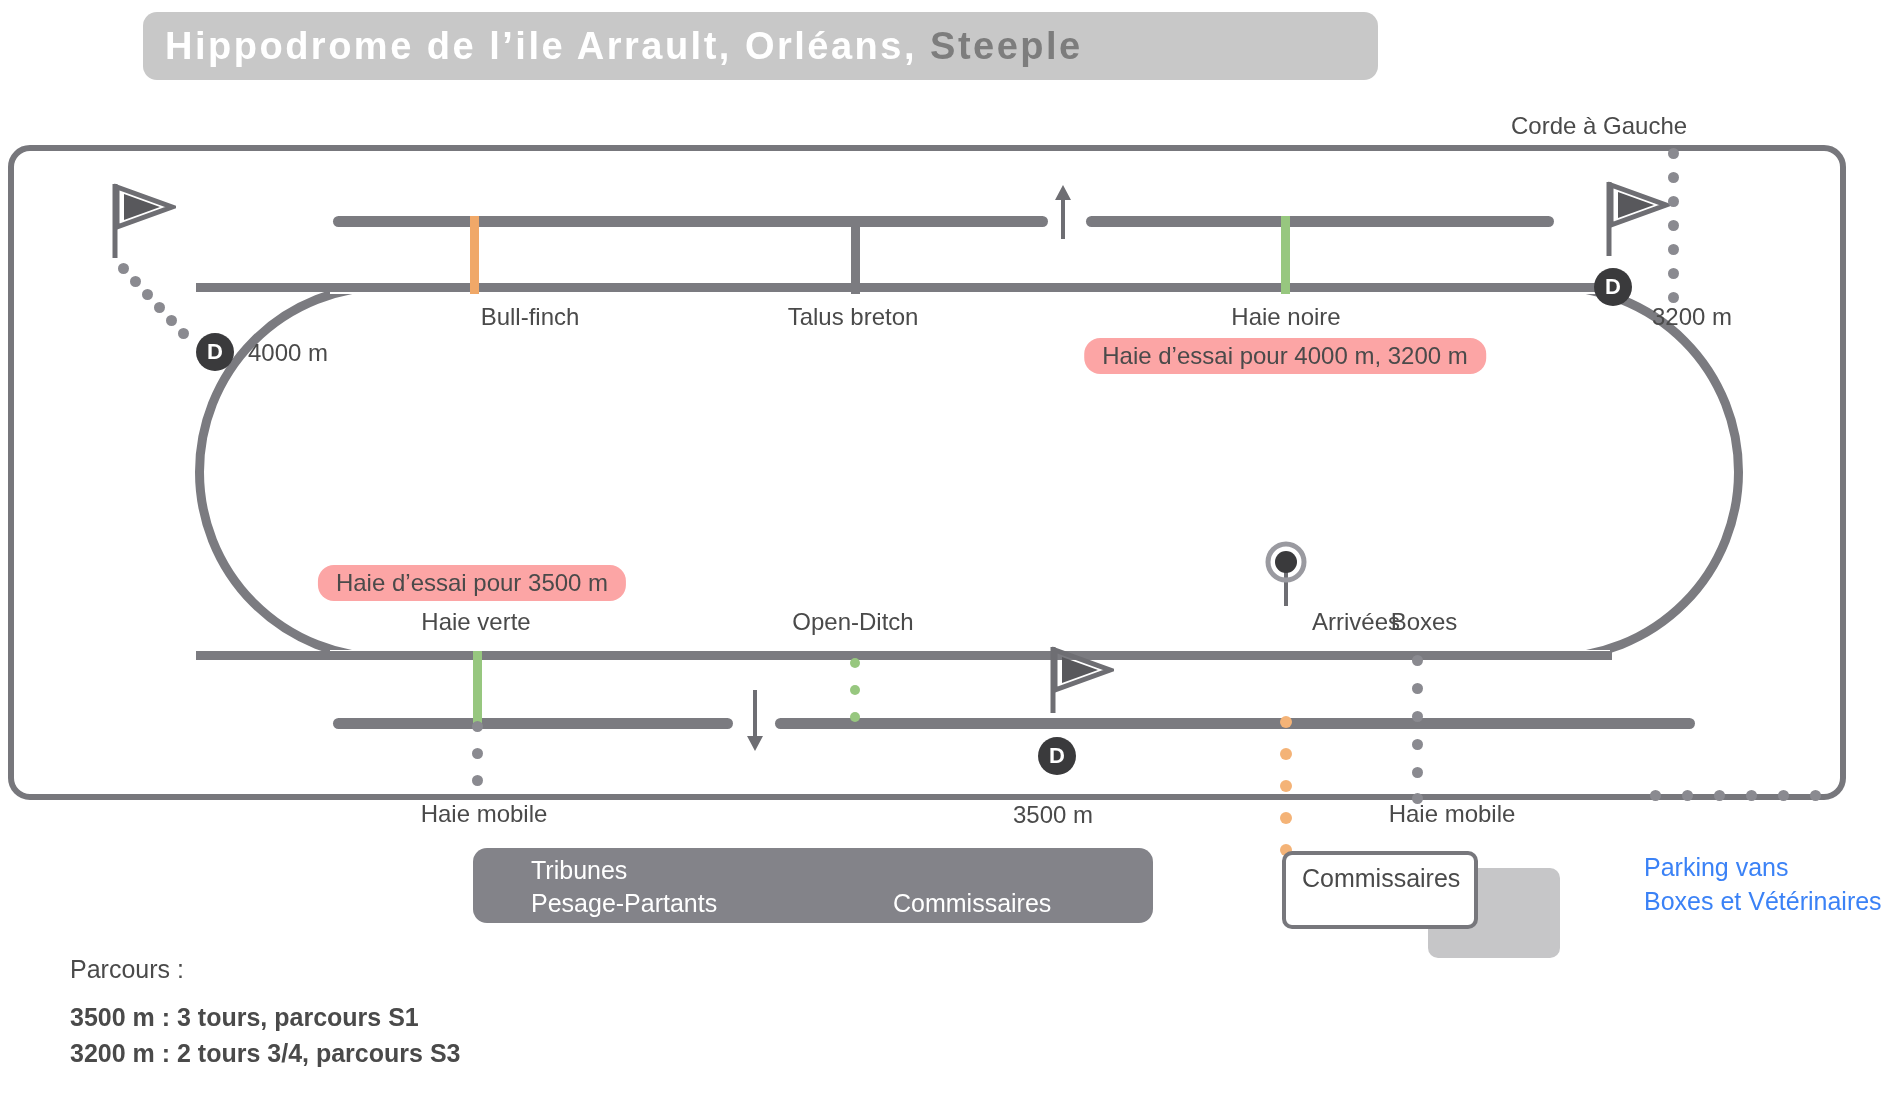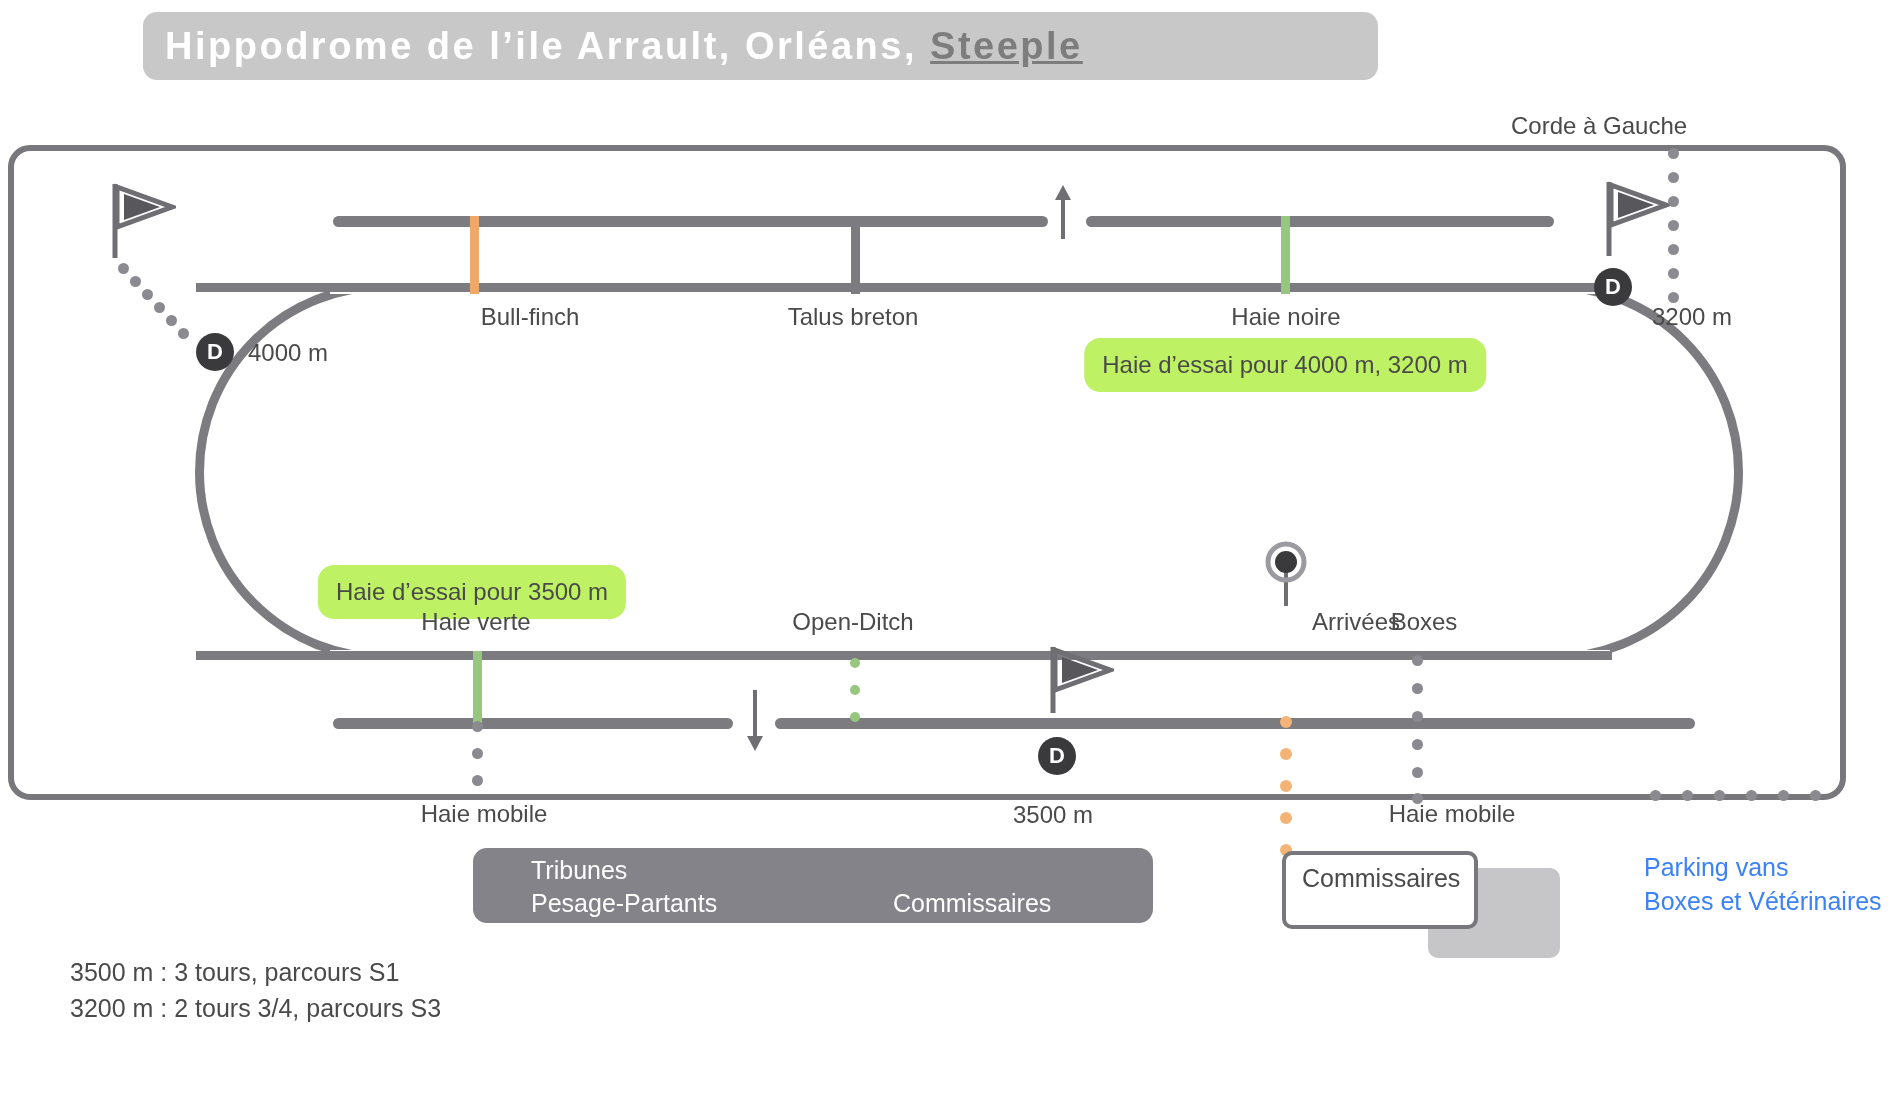--- a/index.html
+++ b/index.html
@@ -25,21 +25,21 @@
     border-radius: 14px;
     display: flex; align-items: center;
     padding-left: 22px;
   }
   .title-text {
     font-size: 38px; font-weight: bold;
     color: #ffffff;
     letter-spacing: 2.5px;
     white-space: pre;
   }
-  .title-text .sub { color: #7d7d7d; text-decoration: underline; }
+  .title-text .sub { color: #7d7d7d; }
 
   .corde {
     position: absolute;
     left: 1511px; top: 72px;
     font-size: 24px; color: #4a4a4a;
     white-space: nowrap;
     margin-top: 40px;
   }
 
   
@@ -126,24 +126,24 @@
   .obs-label {
     position: absolute;
     font-size: 24px; color: #4a4a4a;
     white-space: nowrap;
     transform: translateX(-50%);
   }
 
   
   .info-pill {
     position: absolute;
-    background: #bef264;
+    background: #fca5a5;
     border-radius: 16px;
     font-size: 24px; color: #4a4a4a;
-    padding: 13px 18px;
+    padding: 4px 18px;
     white-space: nowrap;
     transform: translateX(-50%);
   }
 
   
   .building {
     position: absolute;
     background: #838389;
     border-radius: 14px;
     color: #ffffff;
@@ -183,21 +183,21 @@
   .side-note {
     position: absolute;
     font-size: 25px; color: #3b82f6;
     white-space: nowrap;
     line-height: 1.35;
   }
 
   
   .legend { position: absolute; left: 70px; top: 955px; }
   .legend-title { font-size: 25px; color: #4a4a4a; margin-bottom: 16px; }
-  .legend-line { font-size: 25px; color: #4a4a4a; line-height: 1.42; white-space: nowrap; }
+  .legend-line { font-size: 25px; color: #4a4a4a; line-height: 1.42; white-space: nowrap; font-weight: bold; }
 </style>
 </head>
 <body>
 
 <div id="stage">
 
   <div class="title-pill">
     <div class="title-text"><span>Hippodrome de l’ile Arrault, Orléans, </span><span class="sub">Steeple</span></div>
   </div>
   <div class="corde">Corde à Gauche</div>
@@ -346,17 +346,18 @@
   <div class="box-outline" style="left:1282px; top:851px; width:196px; height:78px;"></div>
   <div class="box-text" style="left:1302px; top:864px;">Commissaires</div>
 
   <div class="side-note" style="left:1644px; top:851px;">
     <div>Parking vans</div>
     <div>Boxes et Vétérinaires</div>
   </div>
 
 
   <div class="legend">
+    <div class="legend-title">Parcours :</div>
     <div class="legend-line">3500 m : 3 tours, parcours S1</div>
     <div class="legend-line">3200 m : 2 tours 3/4, parcours S3</div>
   </div>
 
 </div>
 
 </body></html>

